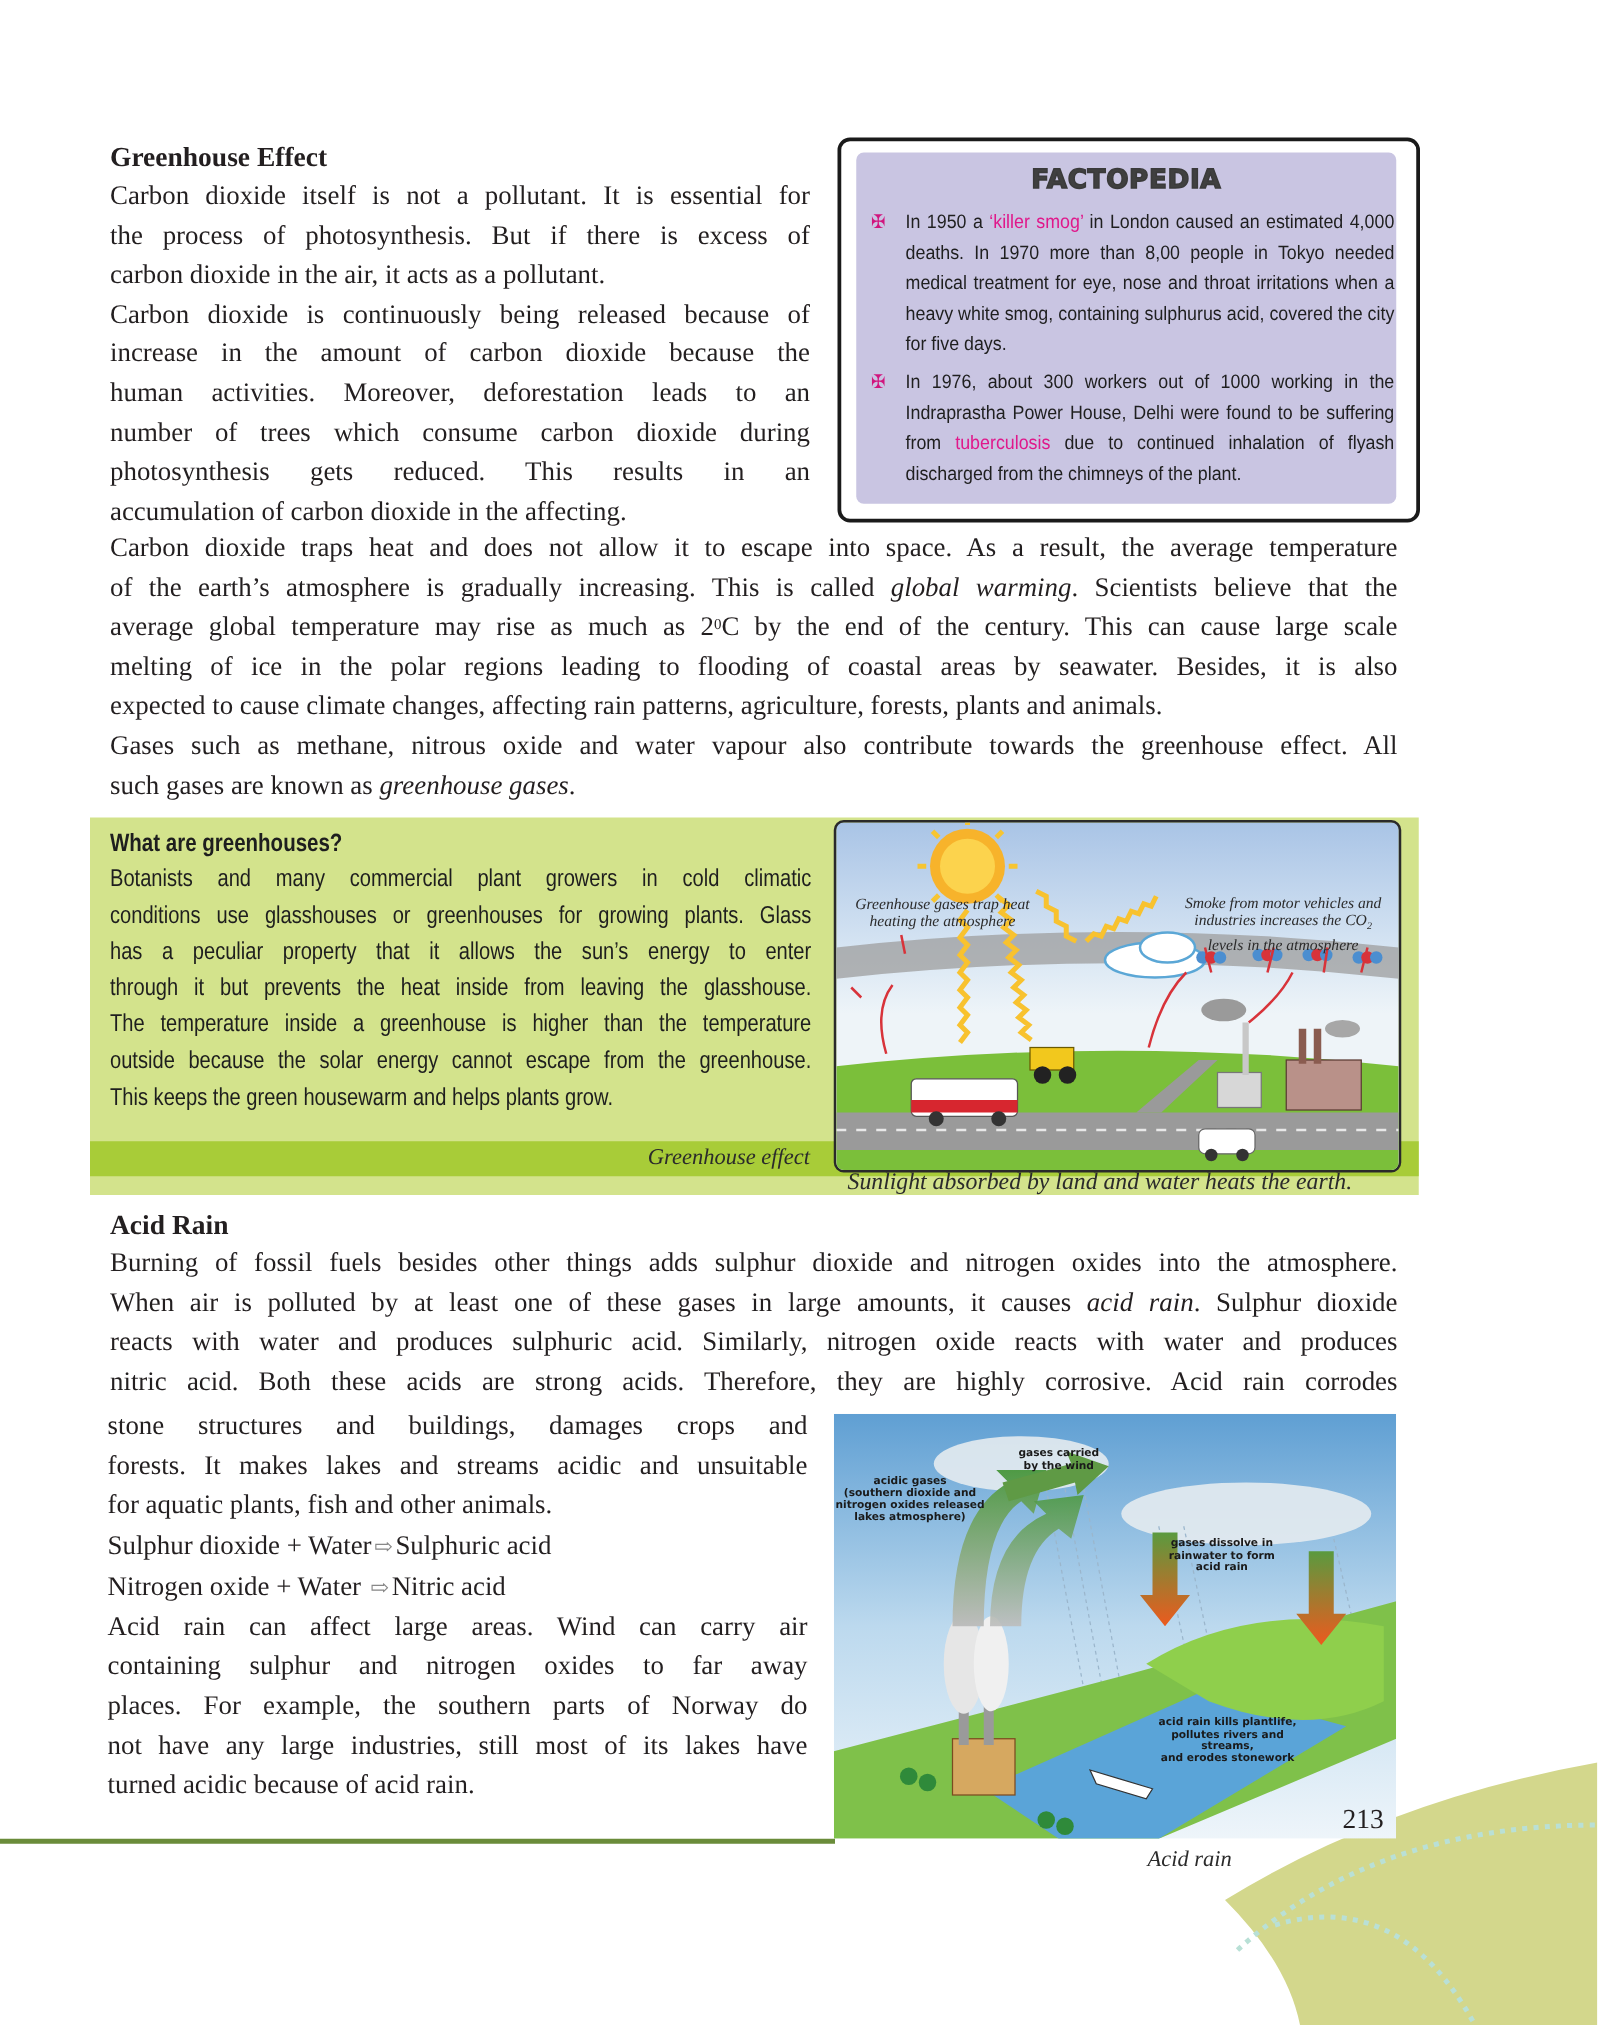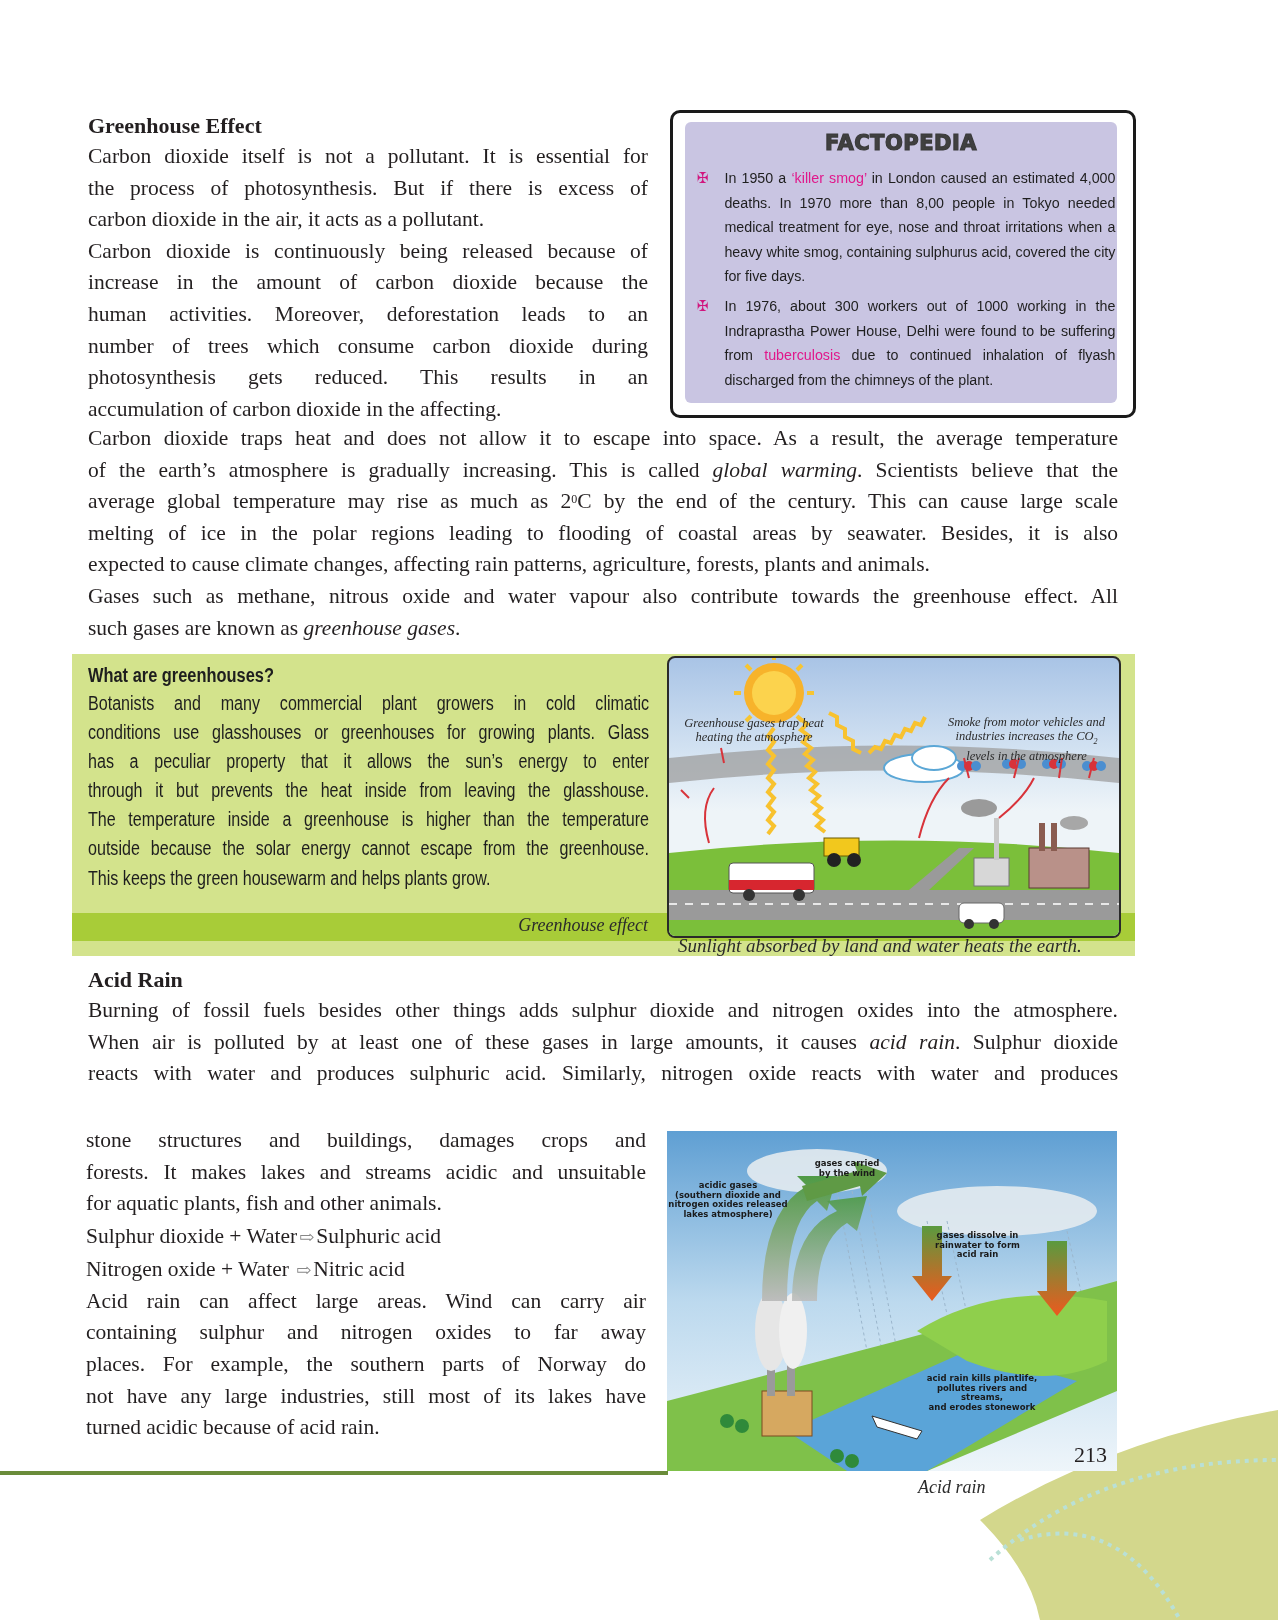--- a/index.html
+++ b/index.html
@@ -212,20 +212,21 @@
     <span>levels in the atmosphere</span>
   </div>
 </div>
 <div class="abs gh-img-caption">Sunlight absorbed by land and water heats the earth.</div>
 
 <div class="abs h2" style="left:88px;top:966px;">Acid Rain</div>
 <div class="abs body-txt" style="left:88px;top:995px;width:1030px;">
   <span class="line">Burning of fossil fuels besides other things adds sulphur dioxide and nitrogen oxides into the atmosphere.</span>
   <span class="line"><span>When air is polluted by at least one of these gases in large amounts, it causes </span><em>acid rain</em><span>. Sulphur dioxide</span></span>
   <span class="line">reacts with water and produces sulphuric acid. Similarly, nitrogen oxide reacts with water and produces</span>
+  <span class="line">nitric acid. Both these acids are strong acids. Therefore, they are highly corrosive. Acid rain corrodes</span>
 </div>
 
 <div class="abs body-txt" style="left:86px;top:1125px;width:560px;">
   <span class="line">stone structures and buildings, damages crops and</span>
   <span class="line">forests. It makes lakes and streams acidic and unsuitable</span>
   <span class="line last">for aquatic plants, fish and other animals.</span>
   <span class="line last" style="line-height:32px;"><span>Sulphur dioxide + Water</span><span class="arrow">⇨</span><span>Sulphuric acid</span></span>
   <span class="line last" style="line-height:32px;"><span>Nitrogen oxide + Water</span>&nbsp;<span class="arrow">⇨</span><span>Nitric acid</span></span>
   <span class="line">Acid rain can affect large areas. Wind can carry air</span>
   <span class="line">containing sulphur and nitrogen oxides to far away</span>

